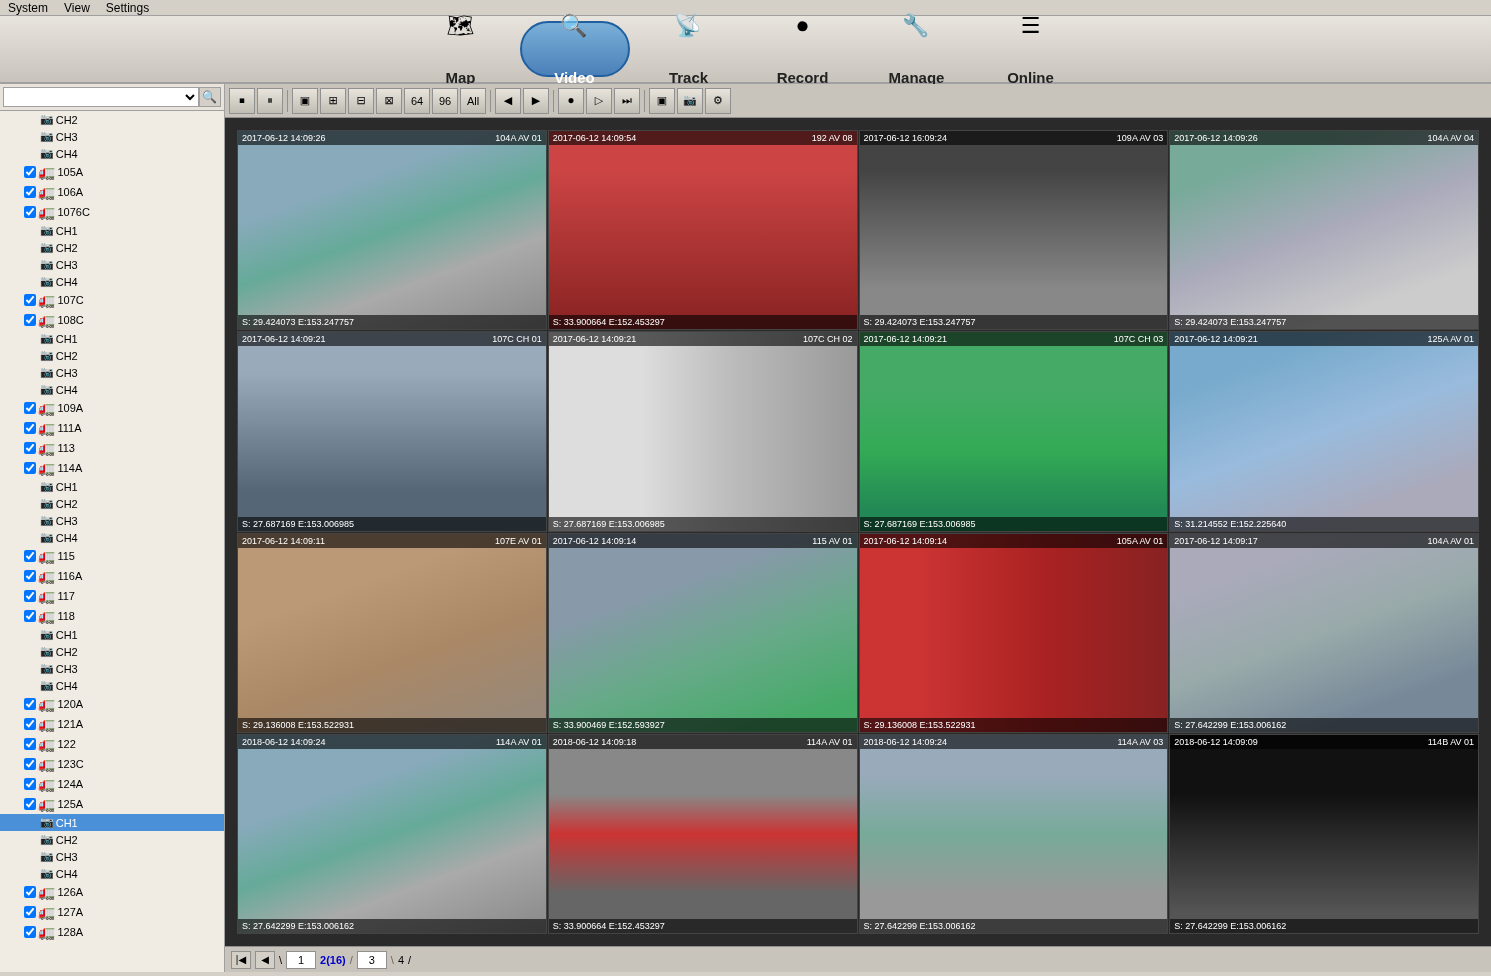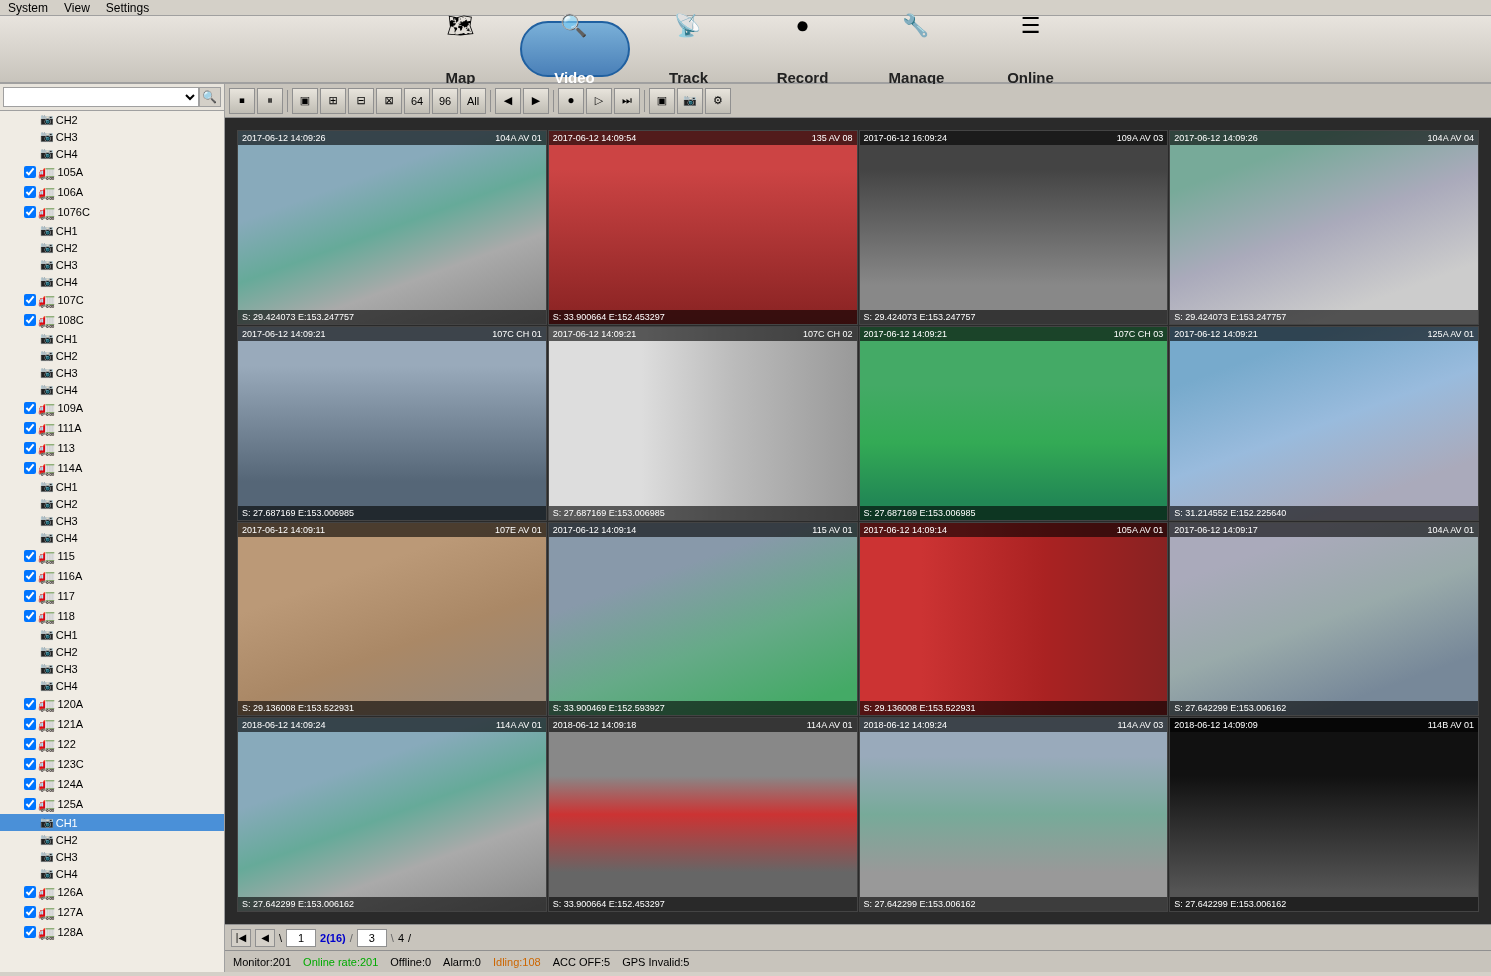--- a/index.html
+++ b/index.html
@@ -510,21 +510,21 @@
         <div class="video-overlay">
           <span>2017-06-12 14:09:26</span>
           <span>104A AV 01</span>
         </div>
         <div class="video-bottom">S: 29.424073 E:153.247757</div>
       </div>
 
       <div class="video-cell vc-truck-back">
         <div class="video-overlay">
           <span>2017-06-12 14:09:54</span>
-          <span>135 AV 08</span>
+          <span>192 AV 08</span>
         </div>
         <div class="video-bottom">S: 33.900664 E:152.453297</div>
       </div>
 
       <div class="video-cell vc-side">
         <div class="video-overlay">
           <span>2017-06-12 16:09:24</span>
           <span>109A AV 03</span>
         </div>
         <div class="video-bottom">S: 29.424073 E:153.247757</div>
@@ -642,23 +642,14 @@
       <span>\</span>
       <input type="text" value="1" style="">
       <span class="page-current">2(16)</span>
       <span class="sep-slash">/</span>
       <input type="text" value="3" style="">
       <span class="sep-slash">\</span>
       <span>4</span>
       <span>/</span>
     </div>
 
-    <div class="status-bar">
-      <span>Monitor:201</span>
-      <span style="color:#00aa00;">Online rate:201</span>
-      <span>Offline:0</span>
-      <span>Alarm:0</span>
-      <span style="color:#cc6600;">Idling:108</span>
-      <span>ACC OFF:5</span>
-      <span>GPS Invalid:5</span>
-    </div>
   </div>
 </div>
 
 </body></html>

